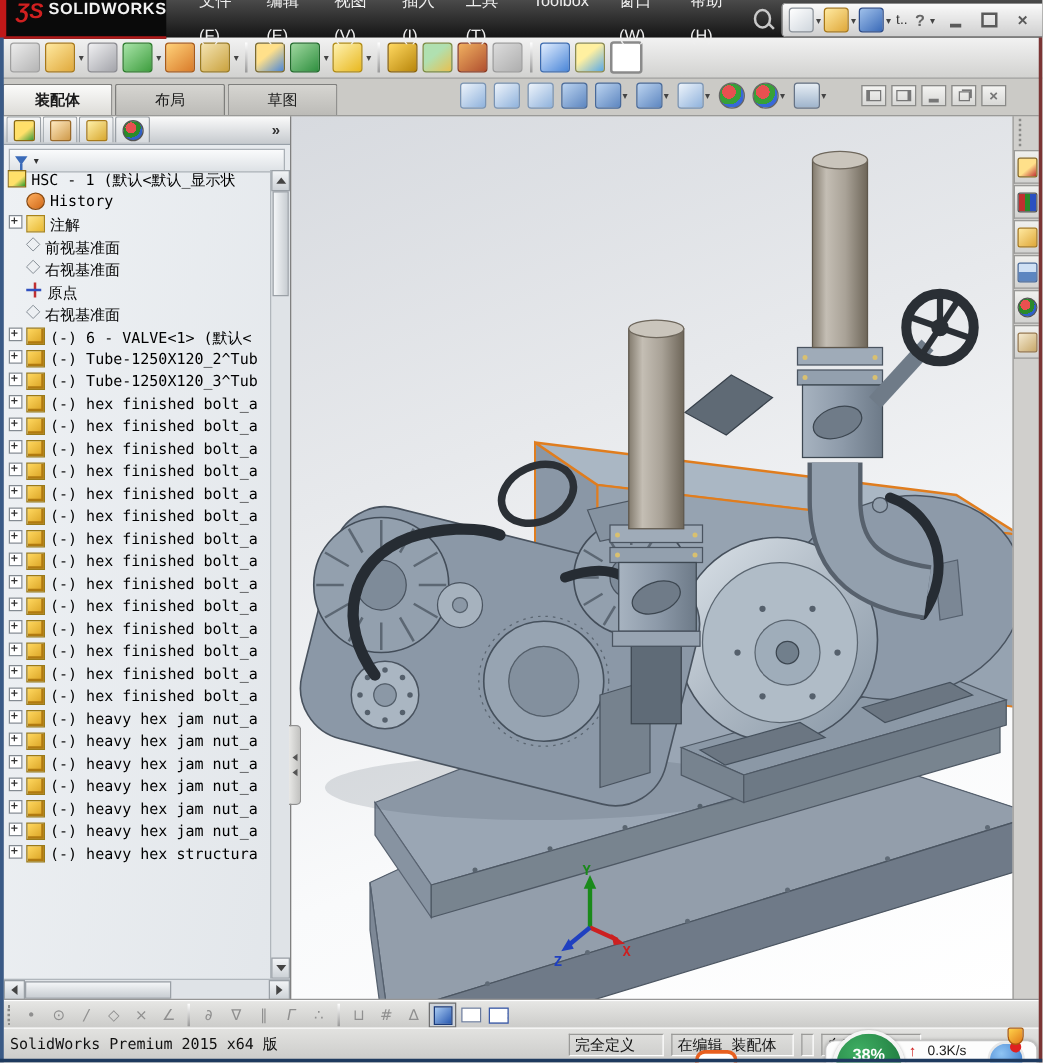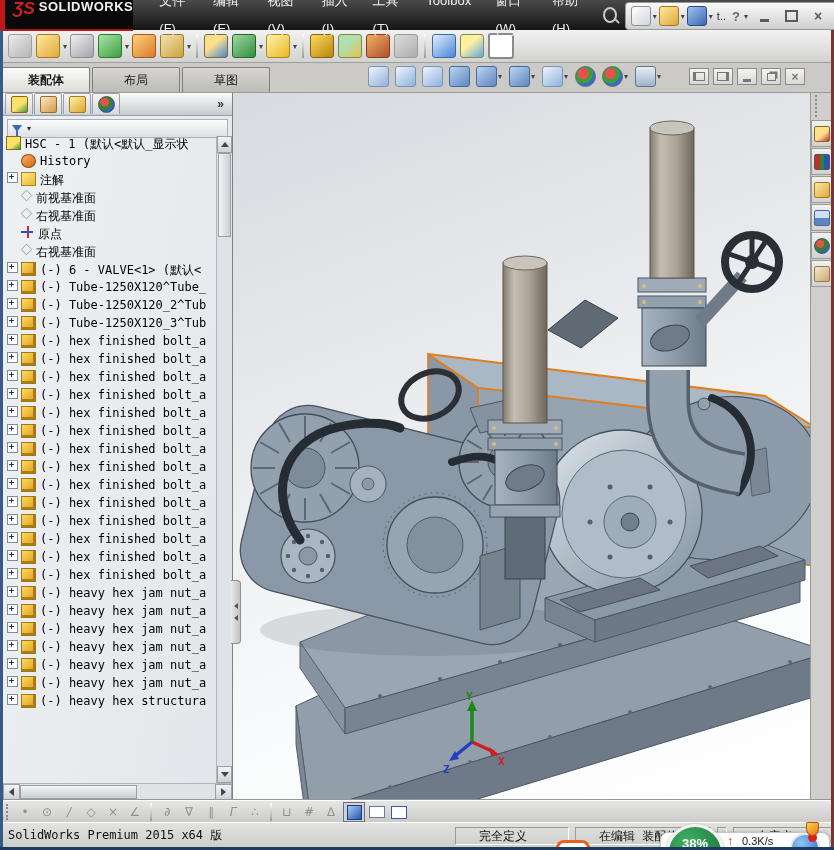--- a/index.html
+++ b/index.html
@@ -181,21 +181,21 @@
      background:linear-gradient(#fff,#fff) padding-box,
                 repeating-linear-gradient(0deg,#fff 0 3px,#7a94c8 3px 4px);}
 
   
   .statusbar{position:absolute;left:3px;right:3px;top:822px;height:25px;background:linear-gradient(#e2e2e0,#ccccca);
              border-top:1px solid #fff;display:flex;align-items:center;z-index:35;
              font-family:"DejaVu Sans Mono",monospace;font-size:12px;color:#111}
   .sb-product{margin-left:5px}
   .sb-cells{position:absolute;left:452px;display:flex;align-items:center;height:18px}
   .sb-cell{border:1px solid;border-color:#9a9a98 #fff #fff #9a9a98;height:16px;line-height:16px;
-           padding:0 23px;margin-right:6px;white-space:nowrap}
+           padding:0 4px;margin-right:6px;white-space:nowrap}
   .cell-a{width:66px}.cell-b{width:88px}.cell-c{width:4px;padding:0 2px}.cell-d{width:70px}
 
   
   .net-card{position:absolute;left:660px;top:832px;width:168px;height:18px;background:#fdfdfd;
             border:1px solid #c4c4c4;border-radius:8px 8px 0 0;z-index:45;box-shadow:0 0 3px rgba(0,0,0,.25)}
   .net-circle{position:absolute;left:666px;top:824px;width:52px;height:52px;border-radius:50%;
               background:radial-gradient(circle at 35% 28%,#3fae63,#156a33);border:3px solid #f4f4f4;
               box-shadow:0 1px 3px rgba(0,0,0,.4);z-index:46;color:#fff;font-weight:bold;font-size:13px;
               text-align:center;line-height:34px}
   .net-arrow{position:absolute;left:727px;top:834px;color:#d02020;font-size:12px;font-weight:bold;z-index:47}
@@ -515,25 +515,20 @@
           <span class="tlabel">右视基准面</span>
         </div>
 
 
         <div class="trow">
           <span class="exp e-plus"></span>
           <span class="ticon i-comp"></span>
           <span class="tlabel">(-) 6 - VALVE&lt;1&gt; (默认&lt;</span>
         </div>
 
-        <div class="trow">
-          <span class="exp e-plus"></span>
-          <span class="ticon i-comp"></span>
-          <span class="tlabel">(-) Tube-1250X120^Tube_</span>
-        </div>
 
 
         <div class="trow">
           <span class="exp e-plus"></span>
           <span class="ticon i-comp"></span>
           <span class="tlabel">(-) Tube-1250X120_2^Tub</span>
         </div>
 
         <div class="trow">
           <span class="exp e-plus"></span>

